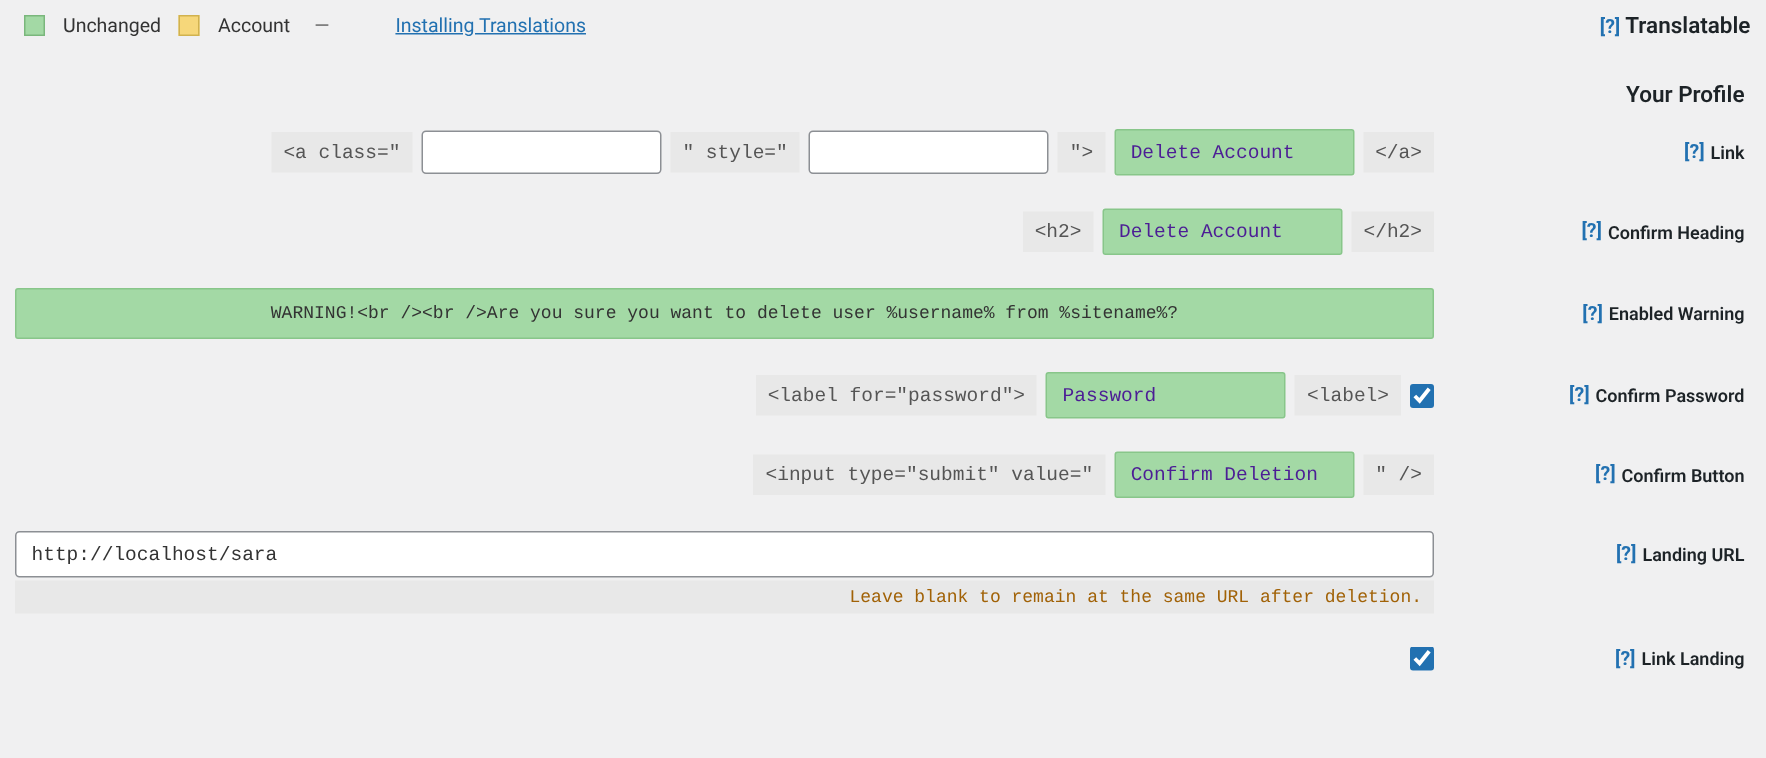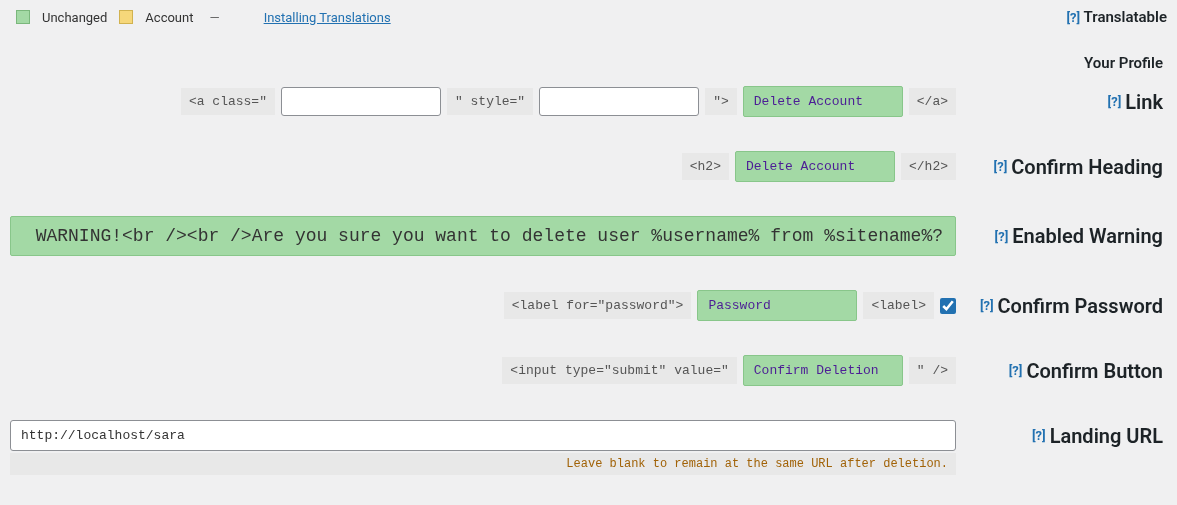--- a/index.html
+++ b/index.html
@@ -91,21 +91,21 @@
       flex: 1;
       display: flex;
       align-items: center;
       justify-content: flex-end;
       padding-left: 16px;
       padding-right: 4px;
       gap: 4px;
     }
     .label-name {
       font-weight: 600;
-      font-size: 20px;
+      font-size: 12px;
     }
     .help {
       color: #2271b1;
       font-weight: 700;
       font-size: 13px;
       cursor: pointer;
       user-select: none;
     }
     .mono {
       font-family: "Courier New", Courier, monospace;
@@ -136,23 +136,23 @@
       font-size: 13px;
       width: 160px;
     }
     .warning-box {
       flex: 1;
       background: #a3d9a5;
       border: 1px solid #88c68a;
       border-radius: 2px;
       padding: 9px 12px;
       font-family: "Courier New", Courier, monospace;
-      font-size: 18px;
+      font-size: 12px;
       color: #333;
-      text-align: right;
+      text-align: center;
     }
     .url-input {
       flex: 1;
       background: #fff;
       border: 1px solid #8c8f94;
       border-radius: 3px;
       padding: 7px 10px;
       font-family: "Courier New", Courier, monospace;
       font-size: 13px;
       color: #333;
@@ -170,21 +170,21 @@
     .helper-wrap {
       width: 946px;
     }
     .checkbox {
       width: 16px;
       height: 16px;
       accent-color: #2271b1;
       cursor: pointer;
     }
     .spacer-top {
-      margin-top: 34px;
+      margin-top: 22px;
     }
   </style>
 </head>
 <body>
 
 <div class="top-row">
   <div class="legend">
     <span class="legend-box unchanged"></span>
     <span class="legend-text">Unchanged</span>
     <span class="legend-box changed"></span>

